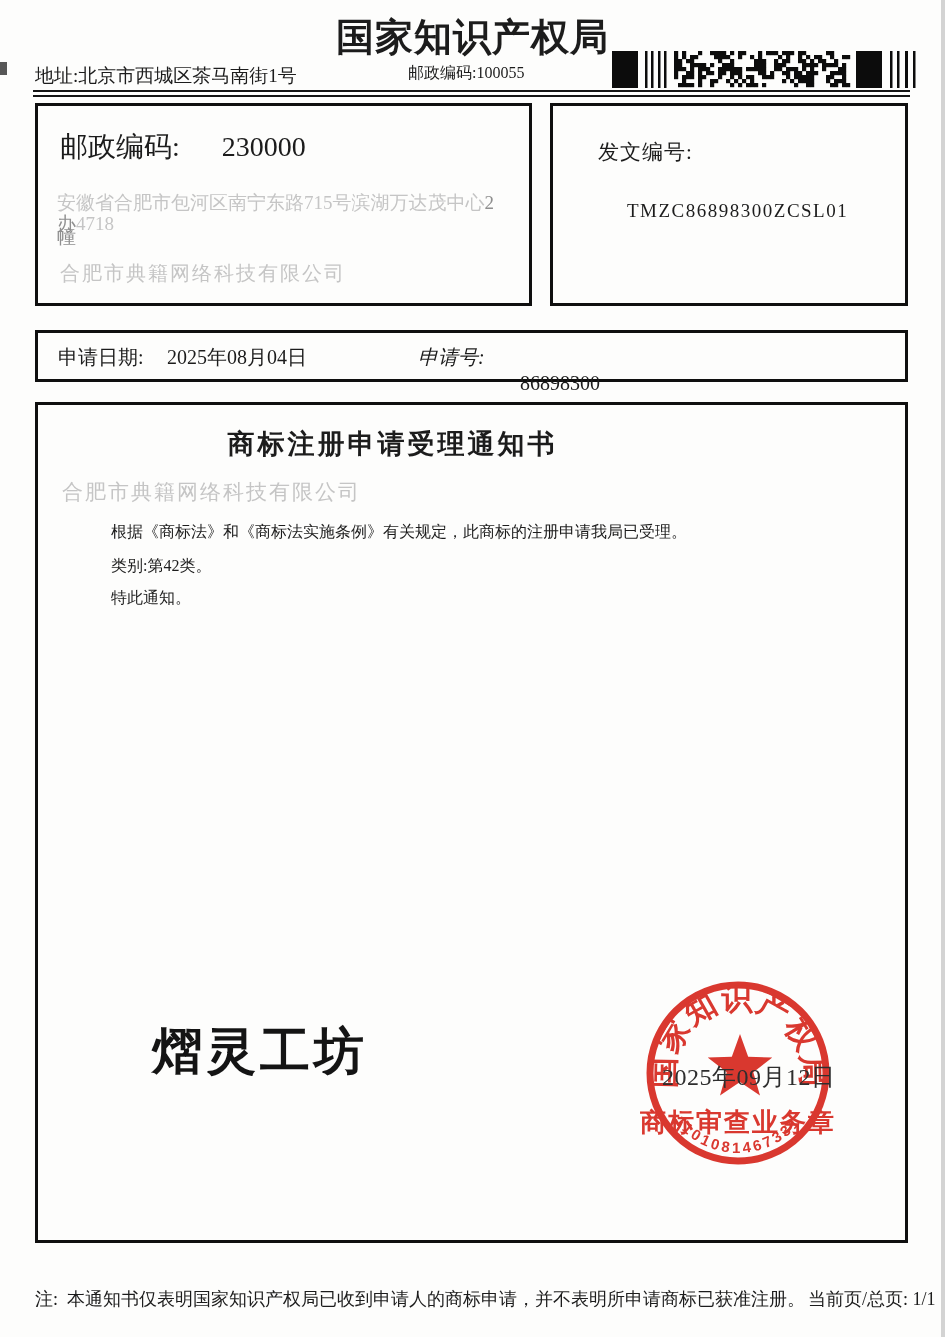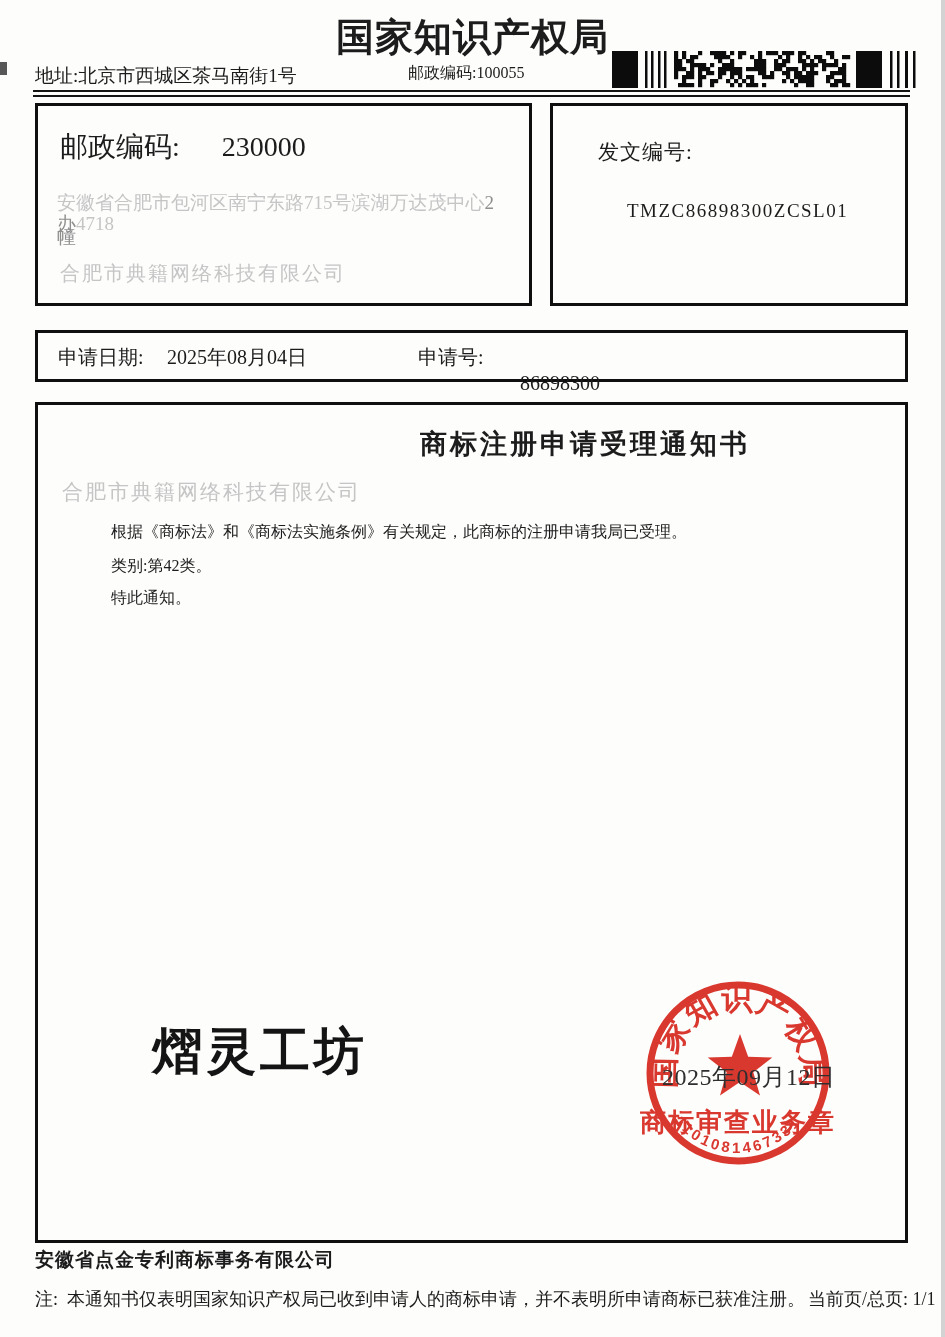--- a/index.html
+++ b/index.html
@@ -34,23 +34,23 @@
   .faint{color:#c5c5c5;}
   .faint-mid{color:#8f8f8f;}
   .rc-addr1{left:57px;top:186px;width:450px;font-size:19px;line-height:34px;}
   .rc-addr2{left:57px;top:211px;font-size:19px;}
   .rc-company{left:60px;top:260px;font-size:20px;letter-spacing:2px;}
   .dp-label{left:582px;top:138px;font-size:21px;letter-spacing:1px;margin-left:16px;}
   .dp-value{left:627px;top:200px;font-size:19px;letter-spacing:1.5px;}
   .ap-row{top:344px;font-size:20px;}
   .ap-date-label{left:58px;}
   .ap-date-value{left:167px;}
-  .ap-no-label{left:418px;}
+  .ap-no-label{left:418px;font-style:italic;}
   .ap-no-value{left:520px;margin-top:28px;}
-  .nt-title{left:35px;top:426px;width:715px;text-align:right;
+  .nt-title{left:35px;top:426px;width:715px;text-align:center;
     font-size:27px;font-weight:bold;letter-spacing:3px;}
   .nt-applicant{left:62px;top:478px;font-size:21px;letter-spacing:2px;}
   .nt-p{left:111px;font-size:16px;}
   .nt-p1{top:522px;}
   .nt-p2{top:556px;}
   .nt-p3{top:588px;}
   .trademark{
     left:152px;top:1018px;
     font-family:Liberation Mono, monospace;
     font-size:50px;font-weight:900;letter-spacing:4px;color:#141414;
@@ -334,17 +334,16 @@
       </text>
       <text x="738" y="1131" font-family="'Liberation Serif','DejaVu Serif',serif" font-size="26" font-weight="bold" fill="#d7281e" letter-spacing="2" text-anchor="middle">商标审查业务章</text>
       <text font-family="'Liberation Sans','DejaVu Sans',sans-serif" font-size="15" font-weight="bold" fill="#d7281e" letter-spacing="3" text-anchor="middle">
         <textPath href="#sealArcBot" startOffset="50%">1101081467331</textPath>
       </text>
     </g>
   </svg>
 
   <div class="abs date-stamp">2025年09月12日</div>
 
-  <div class="abs agent-line">安徽省点金专利商标事务有限公司</div>
   <div class="abs footer-note">注:  本通知书仅表明国家知识产权局已收到申请人的商标申请，并不表明所申请商标已获准注册。</div>
   <div class="abs page-indicator">当前页/总页: 1/1</div>
 
 </div>
 
 </body></html>

